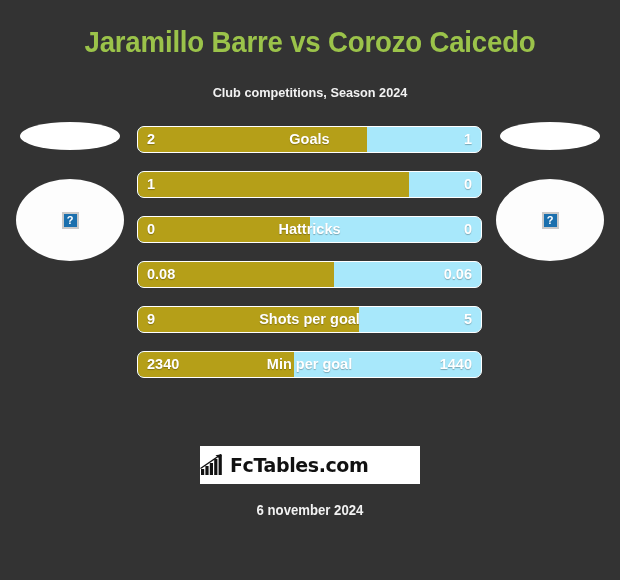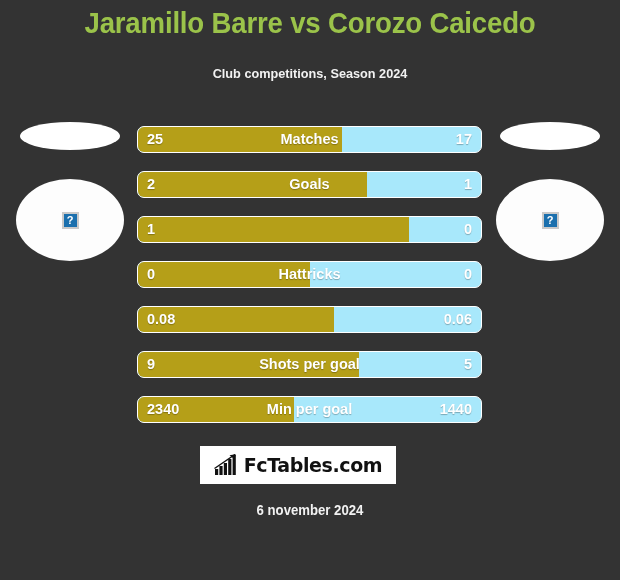--- a/index.html
+++ b/index.html
@@ -11,21 +11,21 @@
   }
 
   body {
     background: #333333;
     font-family: "Liberation Sans", sans-serif;
     position: relative;
   }
 
   
   .header {
-    padding-top: 5px;
+    padding-top: 24px;
     text-align: center;
   }
 
   .title {
     color: #9bc34a;
     font-family: "Liberation Sans Narrow", "Liberation Sans", sans-serif;
     font-size: 30px;
     font-weight: bold;
     letter-spacing: -0.2px;
     line-height: 36px;
@@ -137,26 +137,25 @@
     left: 0;
     right: 0;
     text-align: center;
   }
 
   
   .logo-box {
     position: absolute;
     left: 200px;
     top: 446px;
-    width: 196px;
+    width: 220px;
     height: 38px;
     background: #ffffff;
     display: flex;
     align-items: center;
-    justify-content: center;
     gap: 6px;
   }
 
   .logo-icon { display: block; }
 
   .logo-text {
     color: #111111;
     font-family: "DejaVu Sans", sans-serif;
     font-size: 19px;
     font-weight: bold;
@@ -194,26 +193,20 @@
 
 <div class="player-col right">
   <div class="flag-ellipse"></div>
   <div class="photo-ellipse">
     <div class="broken-img">?</div>
   </div>
 </div>
 
 <div class="bars">
 
-  <div class="bar-row">
-    <div class="bar-fill" style="width: 59.5%;"></div>
-    <div class="home">25</div>
-    <div class="label">Matches</div>
-    <div class="away">17</div>
-  </div>
 
   <div class="bar-row">
     <div class="bar-fill" style="width: 66.7%;"></div>
     <div class="home">2</div>
     <div class="label">Goals</div>
     <div class="away">1</div>
   </div>
 
   <div class="bar-row">
     <div class="bar-fill" style="width: 79%;"></div>

